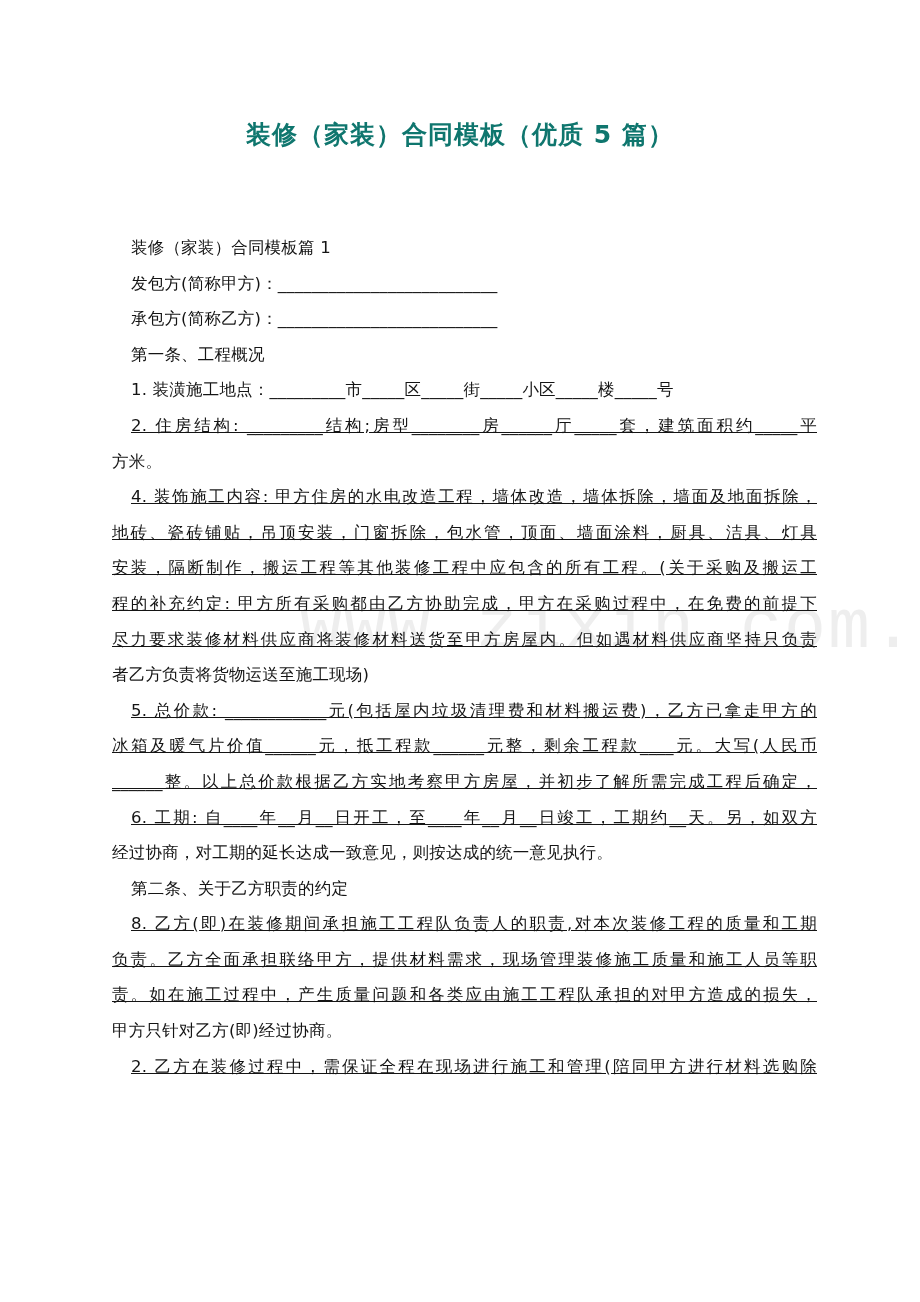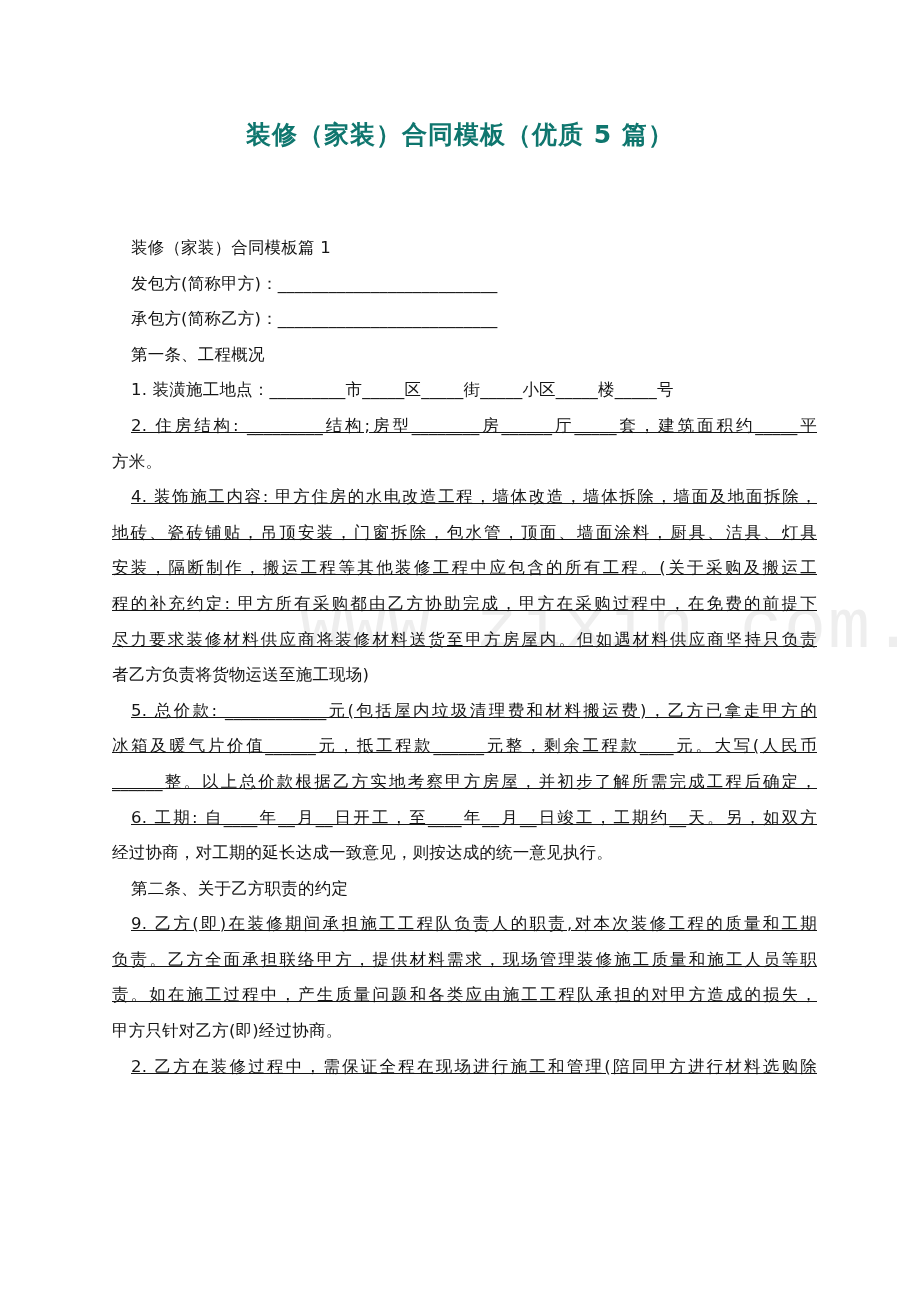--- a/index.html
+++ b/index.html
@@ -94,19 +94,19 @@
       <div class="line justify">安装，隔断制作，搬运工程等其他装修工程中应包含的所有工程。(关于采购及搬运工</div>
       <div class="line justify">程的补充约定: 甲方所有采购都由乙方协助完成，甲方在采购过程中，在免费的前提下</div>
       <div class="line justify">尽力要求装修材料供应商将装修材料送货至甲方房屋内。但如遇材料供应商坚持只负责</div>
       <div class="line">者乙方负责将货物运送至施工现场)</div>
       <div class="line indent justify">5. 总价款: ____________元(包括屋内垃圾清理费和材料搬运费)，乙方已拿走甲方的</div>
       <div class="line justify">冰箱及暖气片价值______元，抵工程款______元整，剩余工程款____元。大写(人民币</div>
       <div class="line justify">______整。以上总价款根据乙方实地考察甲方房屋，并初步了解所需完成工程后确定，</div>
       <div class="line indent justify">6. 工期: 自____年__月__日开工，至____年__月__日竣工，工期约__天。另，如双方</div>
       <div class="line">经过协商，对工期的延长达成一致意见，则按达成的统一意见执行。</div>
       <div class="line indent">第二条、关于乙方职责的约定</div>
-      <div class="line indent justify">9. 乙方(即)在装修期间承担施工工程队负责人的职责,对本次装修工程的质量和工期</div>
+      <div class="line indent justify">8. 乙方(即)在装修期间承担施工工程队负责人的职责,对本次装修工程的质量和工期</div>
       <div class="line justify">负责。乙方全面承担联络甲方，提供材料需求，现场管理装修施工质量和施工人员等职</div>
       <div class="line justify">责。如在施工过程中，产生质量问题和各类应由施工工程队承担的对甲方造成的损失，</div>
       <div class="line">甲方只针对乙方(即)经过协商。</div>
       <div class="line indent justify">2. 乙方在装修过程中，需保证全程在现场进行施工和管理(陪同甲方进行材料选购除</div>
     </div>
 </div>
 
 </body></html>

